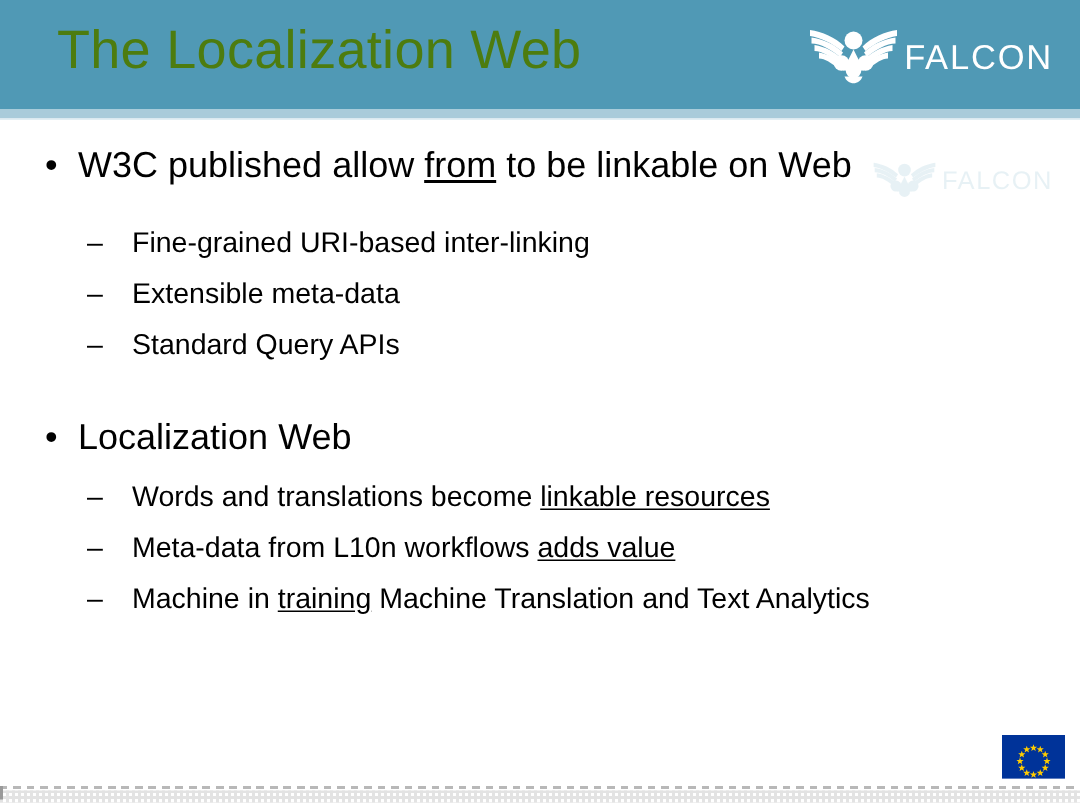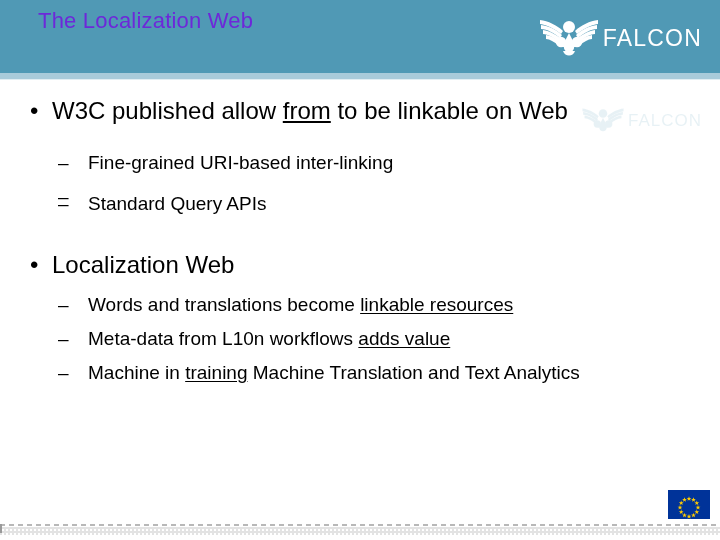--- a/index.html
+++ b/index.html
@@ -45,24 +45,24 @@
     left: 0;
     top: 79px;
     width: 720px;
     height: 1px;
     background: #e2eef3;
   }
 
   .slide-title {
     position: absolute;
     left: 38px;
-    top: 4px;
-    font-size: 22px;
+    top: 16px;
+    font-size: 36px;
     line-height: 34px;
-    color: #6d28d9;
+    color: #4d7c0f;
     letter-spacing: 0.2px;
     white-space: nowrap;
   }
 
   
   .falcon-logo {
     position: absolute;
     right: 18px;
     top: 14px;
     display: flex;
@@ -269,21 +269,21 @@
         <span class="marker">•</span><span>W3C published allow </span><span class="u">from</span><span> to be linkable on Web</span>
       </p>
 
       <div class="sp-22"></div>
 
       <p class="bullet-l2">
         <span class="marker">–</span><span>Fine-grained URI-based inter-linking</span>
       </p>
       <div class="sp-7"></div>
       <p class="bullet-l2">
-        <span class="marker">–</span>
+        <span class="marker">–</span><span>Extensible meta-data</span>
       </p>
       <div class="sp-7"></div>
       <p class="bullet-l2">
         <span class="marker">–</span><span>Standard Query APIs</span>
       </p>
     </div>
 
     <div class="sp-22"></div>
     <div class="sp-10"></div>
 

